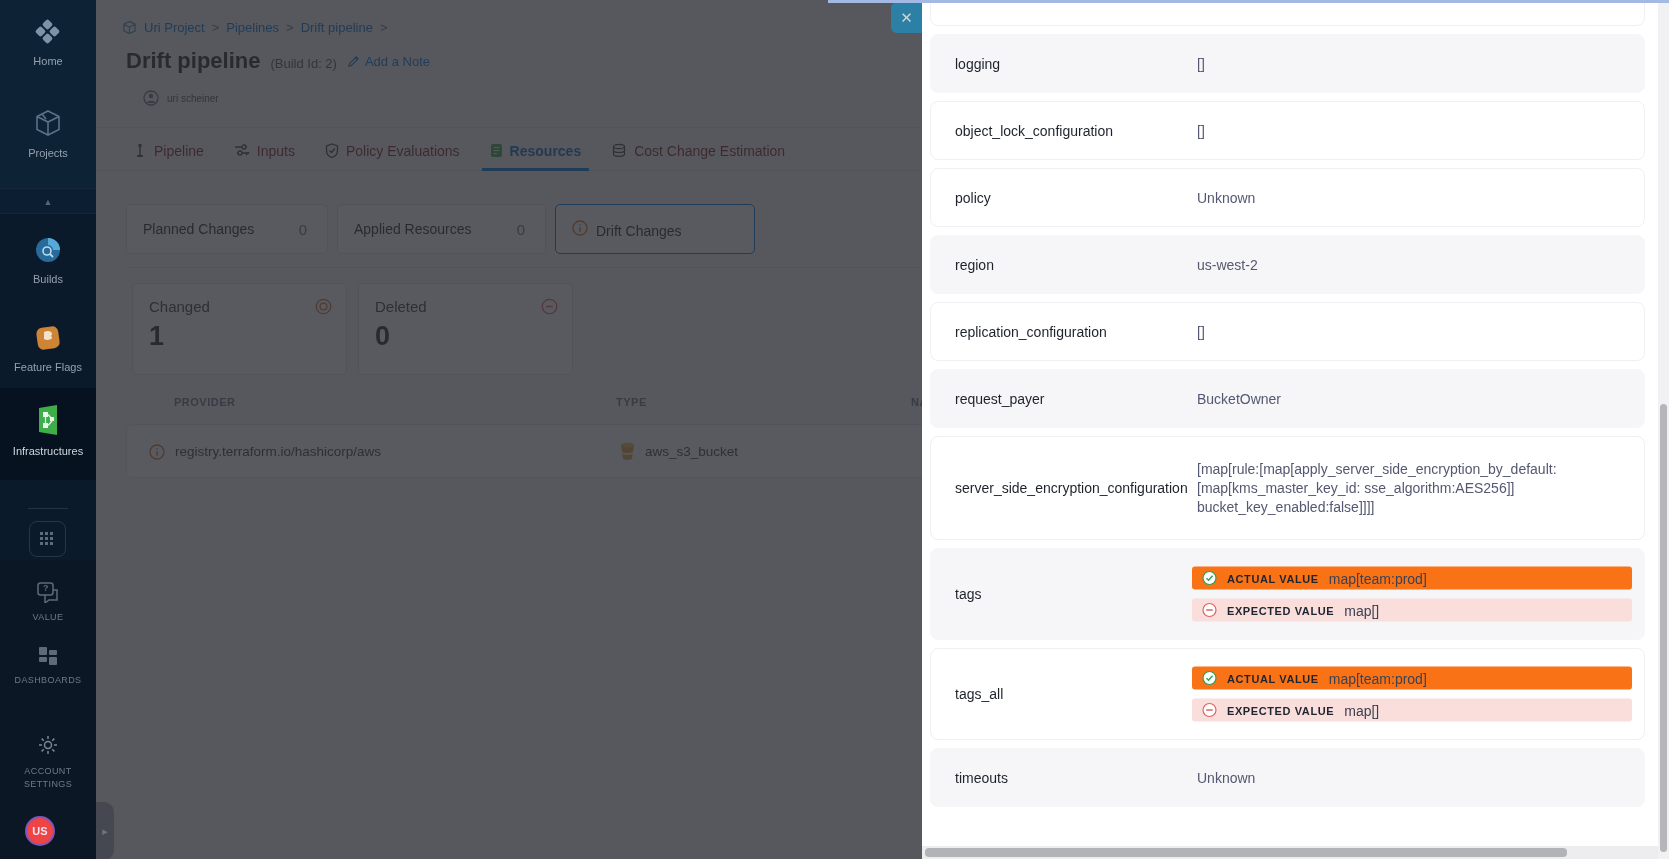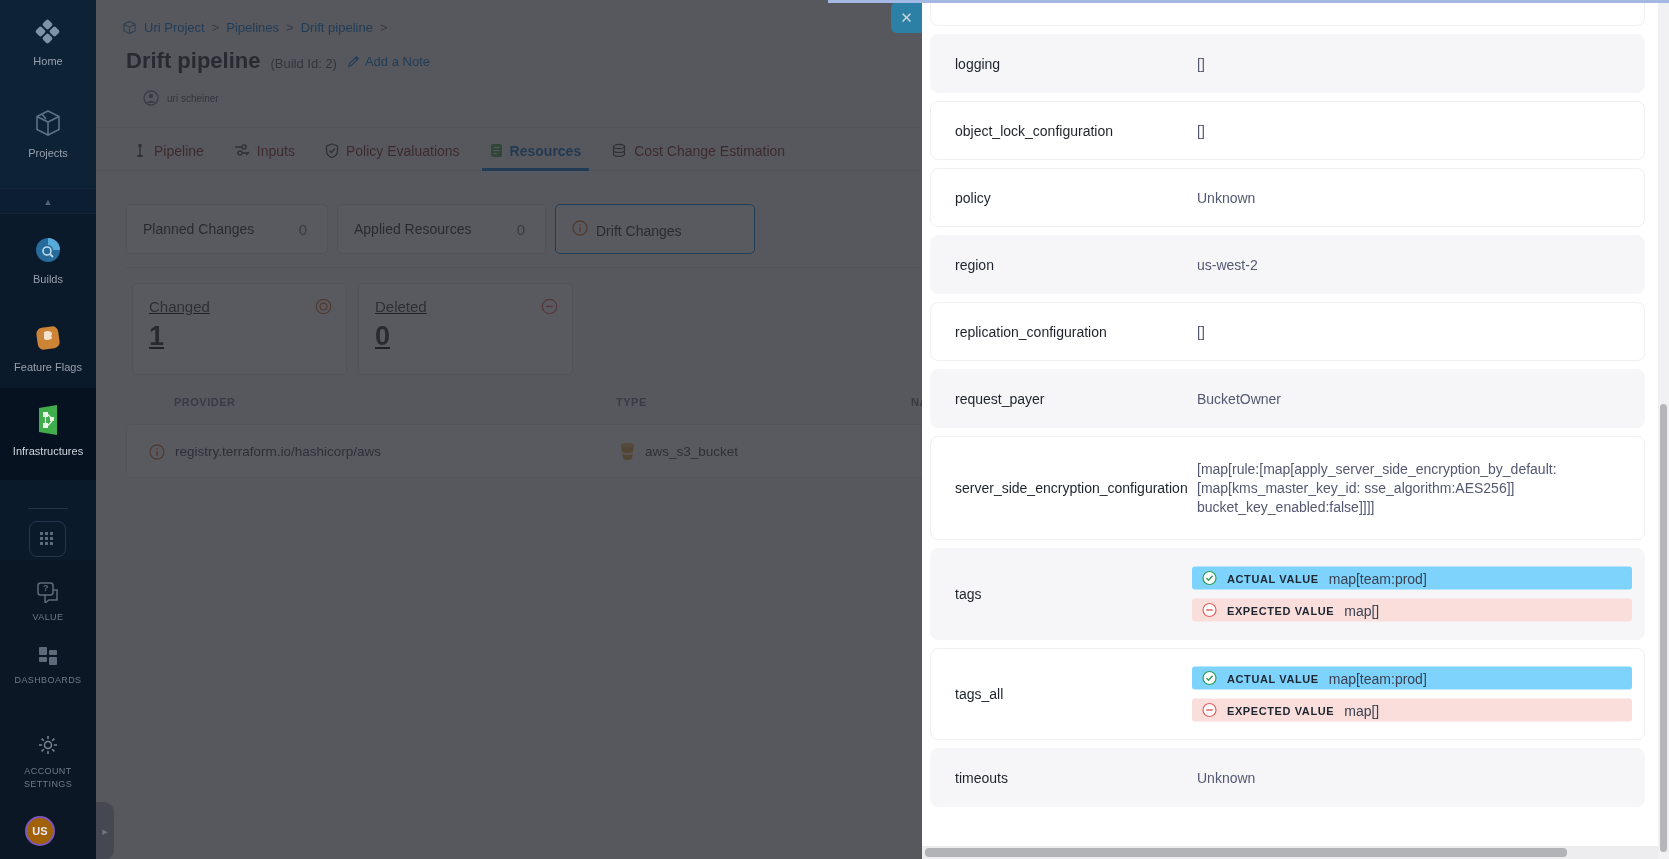--- a/index.html
+++ b/index.html
@@ -14,21 +14,21 @@
   #sidebar .bottomsec{position:absolute;left:0;top:560px;width:96px;height:299px;background:#0c1726;}
   .navitem{position:absolute;left:0;width:96px;text-align:center;cursor:pointer;}
   .navlabel{display:block;color:#96a0ad;font-size:11px;margin-top:5px;}
   .navlabel.small{font-size:9px;color:#6e7a88;letter-spacing:.4px;}
   .navlabel.bright{color:#cfd6de;}
   .navicon{display:inline-block;}
   .shortdivider{position:absolute;left:28px;top:508px;width:40px;height:1px;background:#223247;}
   .modulebox{position:absolute;left:22px;top:521px;width:37px;height:36px;border:1px solid #25364c;border-radius:8px;left:29px;}
   .gridnine{position:absolute;left:10px;top:10px;width:15px;height:15px;display:grid;grid-template-columns:repeat(3,3px);grid-template-rows:repeat(3,3px);gap:2px;}
   .gridnine i{background:#5e6b7d;display:block;}
-  .avatar{position:absolute;left:25px;top:816px;width:30px;height:30px;border-radius:50%;background:#a16207;border:2px solid #7e57b8;color:#ece6f6;font-size:11px;font-weight:bold;text-align:center;line-height:27px;cursor:pointer;}
+  .avatar{position:absolute;left:25px;top:816px;width:30px;height:30px;border-radius:50%;background:#ef4444;border:2px solid #7e57b8;color:#ece6f6;font-size:11px;font-weight:bold;text-align:center;line-height:27px;cursor:pointer;}
 
   
   #main{position:absolute;left:96px;top:0;width:1573px;height:859px;background:#f4f5f8;z-index:1;}
   .crumb{position:absolute;left:26px;top:20px;font-size:13px;color:#0278d5;display:flex;gap:7px;}
   .crumb a{color:#0278d5;text-decoration:none;cursor:pointer;}
   .crumb .sep{color:#6b6d85;}
   .pagetitle-row{position:absolute;left:30px;top:48px;display:flex;align-items:baseline;gap:10px;}
   .pagetitle{font-size:22px;font-weight:bold;color:#22272d;}
   .buildid{font-size:13px;color:#4f5162;}
   .addnote{font-size:13px;color:#0278d5;display:flex;align-items:center;gap:5px;cursor:pointer;}
@@ -40,21 +40,21 @@
   .tab.active{color:#0769c1;font-weight:bold;}
   .tab.active:after{content:"";position:absolute;left:-8px;right:-8px;bottom:-1px;height:3px;background:#0278d5;}
   .sumcards{position:absolute;left:30px;top:204px;display:flex;gap:9px;}
   .sumcard{height:50px;background:#fff;border:1px solid #dcdde4;border-radius:5px;display:flex;align-items:center;justify-content:space-between;padding:0 20px 0 16px;font-size:14px;color:#22272d;cursor:pointer;}
   .sumcard .cnt{font-size:15px;color:#6b6d85;}
   .sumcard .cnt.blue{color:#0278d5;}
   .sumcard.selected{border:1.5px solid #0278d5;}
   .sumcard .wicon{margin-right:8px;}
   .statdivider{position:absolute;left:30px;top:267px;width:860px;height:1px;background:#dcdde4;}
   .statcards{position:absolute;left:36px;top:283px;display:flex;gap:11px;}
-  .statcard{width:215px;height:92px;background:#fff;border:1px solid #dcdde4;border-radius:5px;position:relative;padding:14px 16px;text-decoration:underline;}
+  .statcard{width:215px;height:92px;background:#fff;border:1px solid #dcdde4;border-radius:5px;position:relative;padding:14px 16px;}
   .statlabel{font-size:15px;color:#383946;}
   .statvalue{font-size:27px;font-weight:bold;color:#22272d;margin-top:6px;}
   .staticon{position:absolute;right:14px;top:14px;}
   .tblhead{position:absolute;top:396px;font-size:11px;font-weight:bold;color:#6b6d85;letter-spacing:.5px;}
   .tblrow{position:absolute;left:30px;top:424px;width:1380px;height:54px;background:#fff;border:1px solid #e4e5eb;border-radius:6px;display:flex;align-items:center;font-size:13.5px;color:#383946;}
   .cellicon{position:absolute;}
 
   #dim{position:absolute;left:96px;top:0;width:1573px;height:859px;background:rgba(42,44,50,0.78);z-index:10;}
 
   
@@ -64,21 +64,21 @@
   #drawer{position:absolute;left:922px;top:0;width:747px;height:859px;background:#ffffff;z-index:20;overflow:hidden;}
   #drawer-rows{position:absolute;left:8px;top:-44px;width:715px;}
   .drow{position:relative;border-radius:8px;margin-bottom:8px;}
   .drow.white{background:#ffffff;border:1px solid #f0f0f4;}
   .drow.striped{background:#f6f6f8;border:1px solid #f6f6f8;}
   .drow .k{position:absolute;left:24px;top:50%;transform:translateY(-50%);font-size:14px;color:#1e232b;}
   .drow .v{position:absolute;left:266px;top:50%;transform:translateY(-50%);font-size:14px;color:#545871;}
   .drow .v.wrap{width:392px;line-height:19px;}
   .badges{position:absolute;left:261px;top:50%;transform:translateY(-50%);display:flex;flex-direction:column;gap:9px;}
   .badge{width:440px;height:23px;border-radius:3px;display:flex;align-items:center;gap:10px;padding:0 10px;}
-  .badge.actual{background:#7dd3fc;}
+  .badge.actual{background:#f97316;}
   .badge.expected{background:#f9dedb;}
   .badge .blabel{font-size:11px;font-weight:bold;color:#1e2430;letter-spacing:.6px;}
   .badge .bval{font-size:14px;color:#3c4152;}
 
   #closebtn{position:absolute;left:891px;top:2px;width:31px;height:31px;background:#2c80a6;border-radius:6px 0 0 6px;z-index:30;color:#cdd4d8;font-size:15px;text-align:center;line-height:31px;cursor:pointer;}
   #topline{position:absolute;left:828px;top:0;width:841px;height:3px;background:#a4b8e4;z-index:31;}
 
   
   #vscroll{position:absolute;right:0;top:0;width:11px;height:859px;background:#f1f1f3;z-index:25;}
   #vthumb{position:absolute;left:2px;top:404px;width:7px;height:448px;background:#b5b6ba;border-radius:4px;cursor:pointer;}

